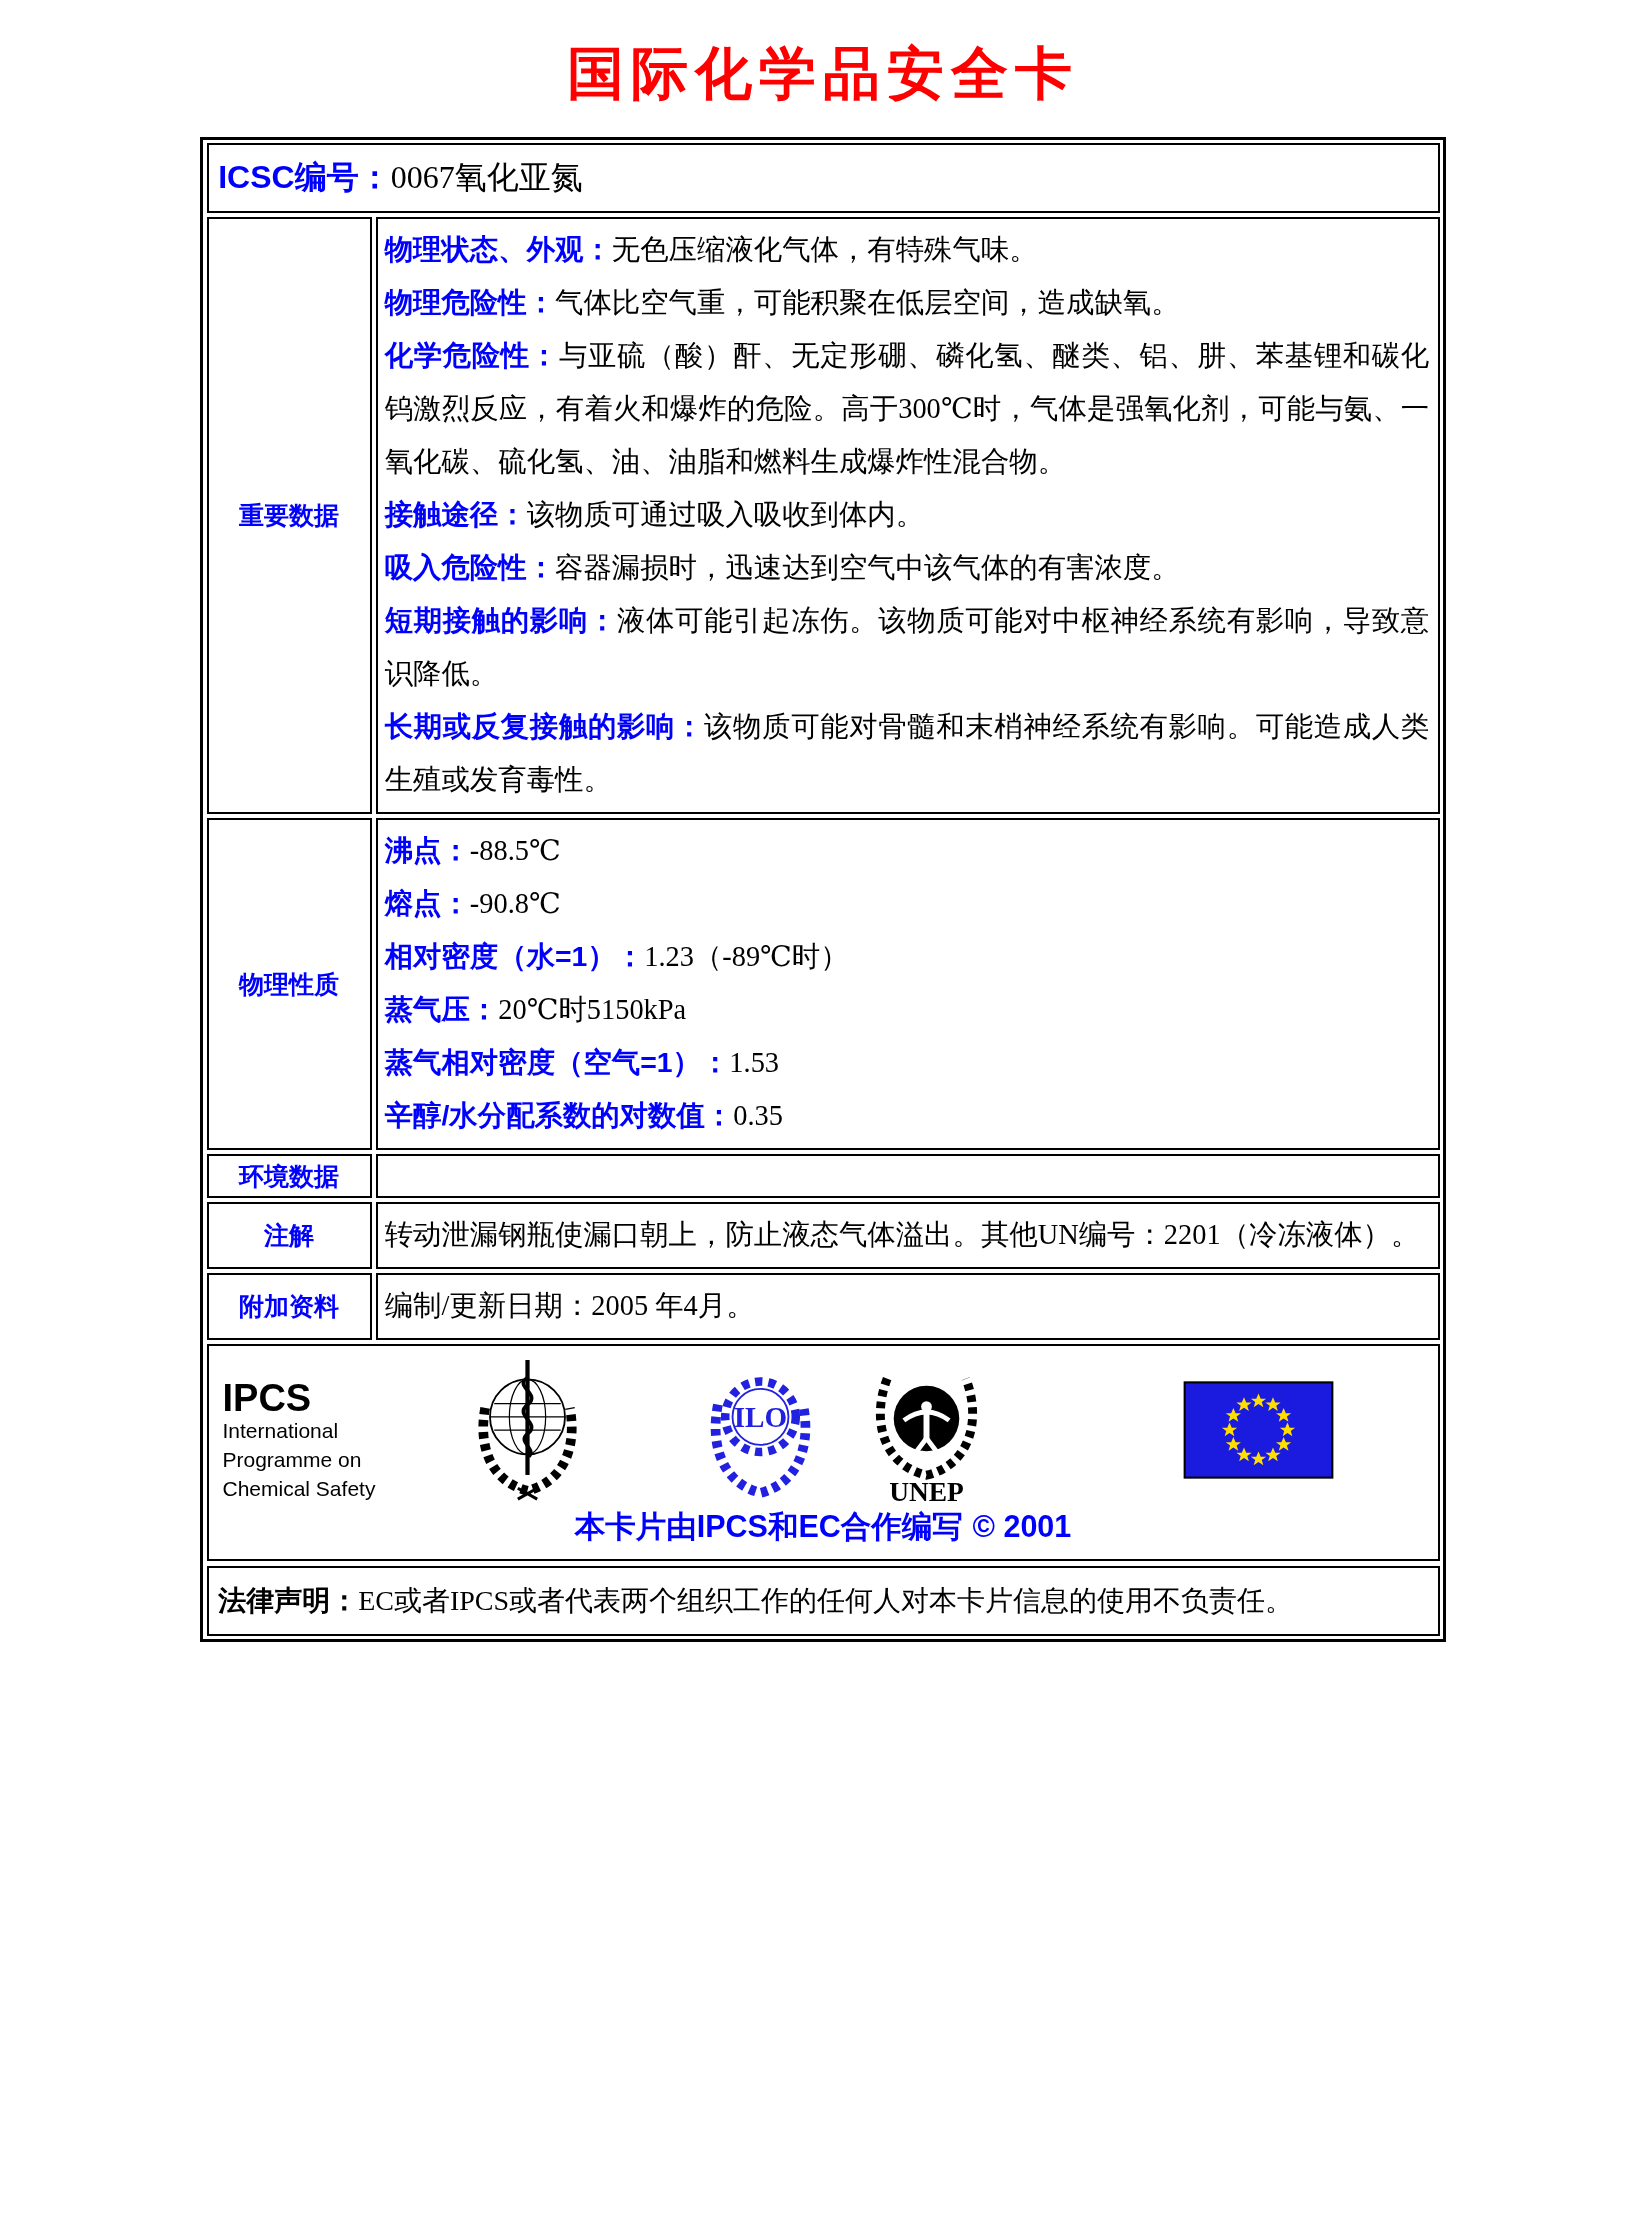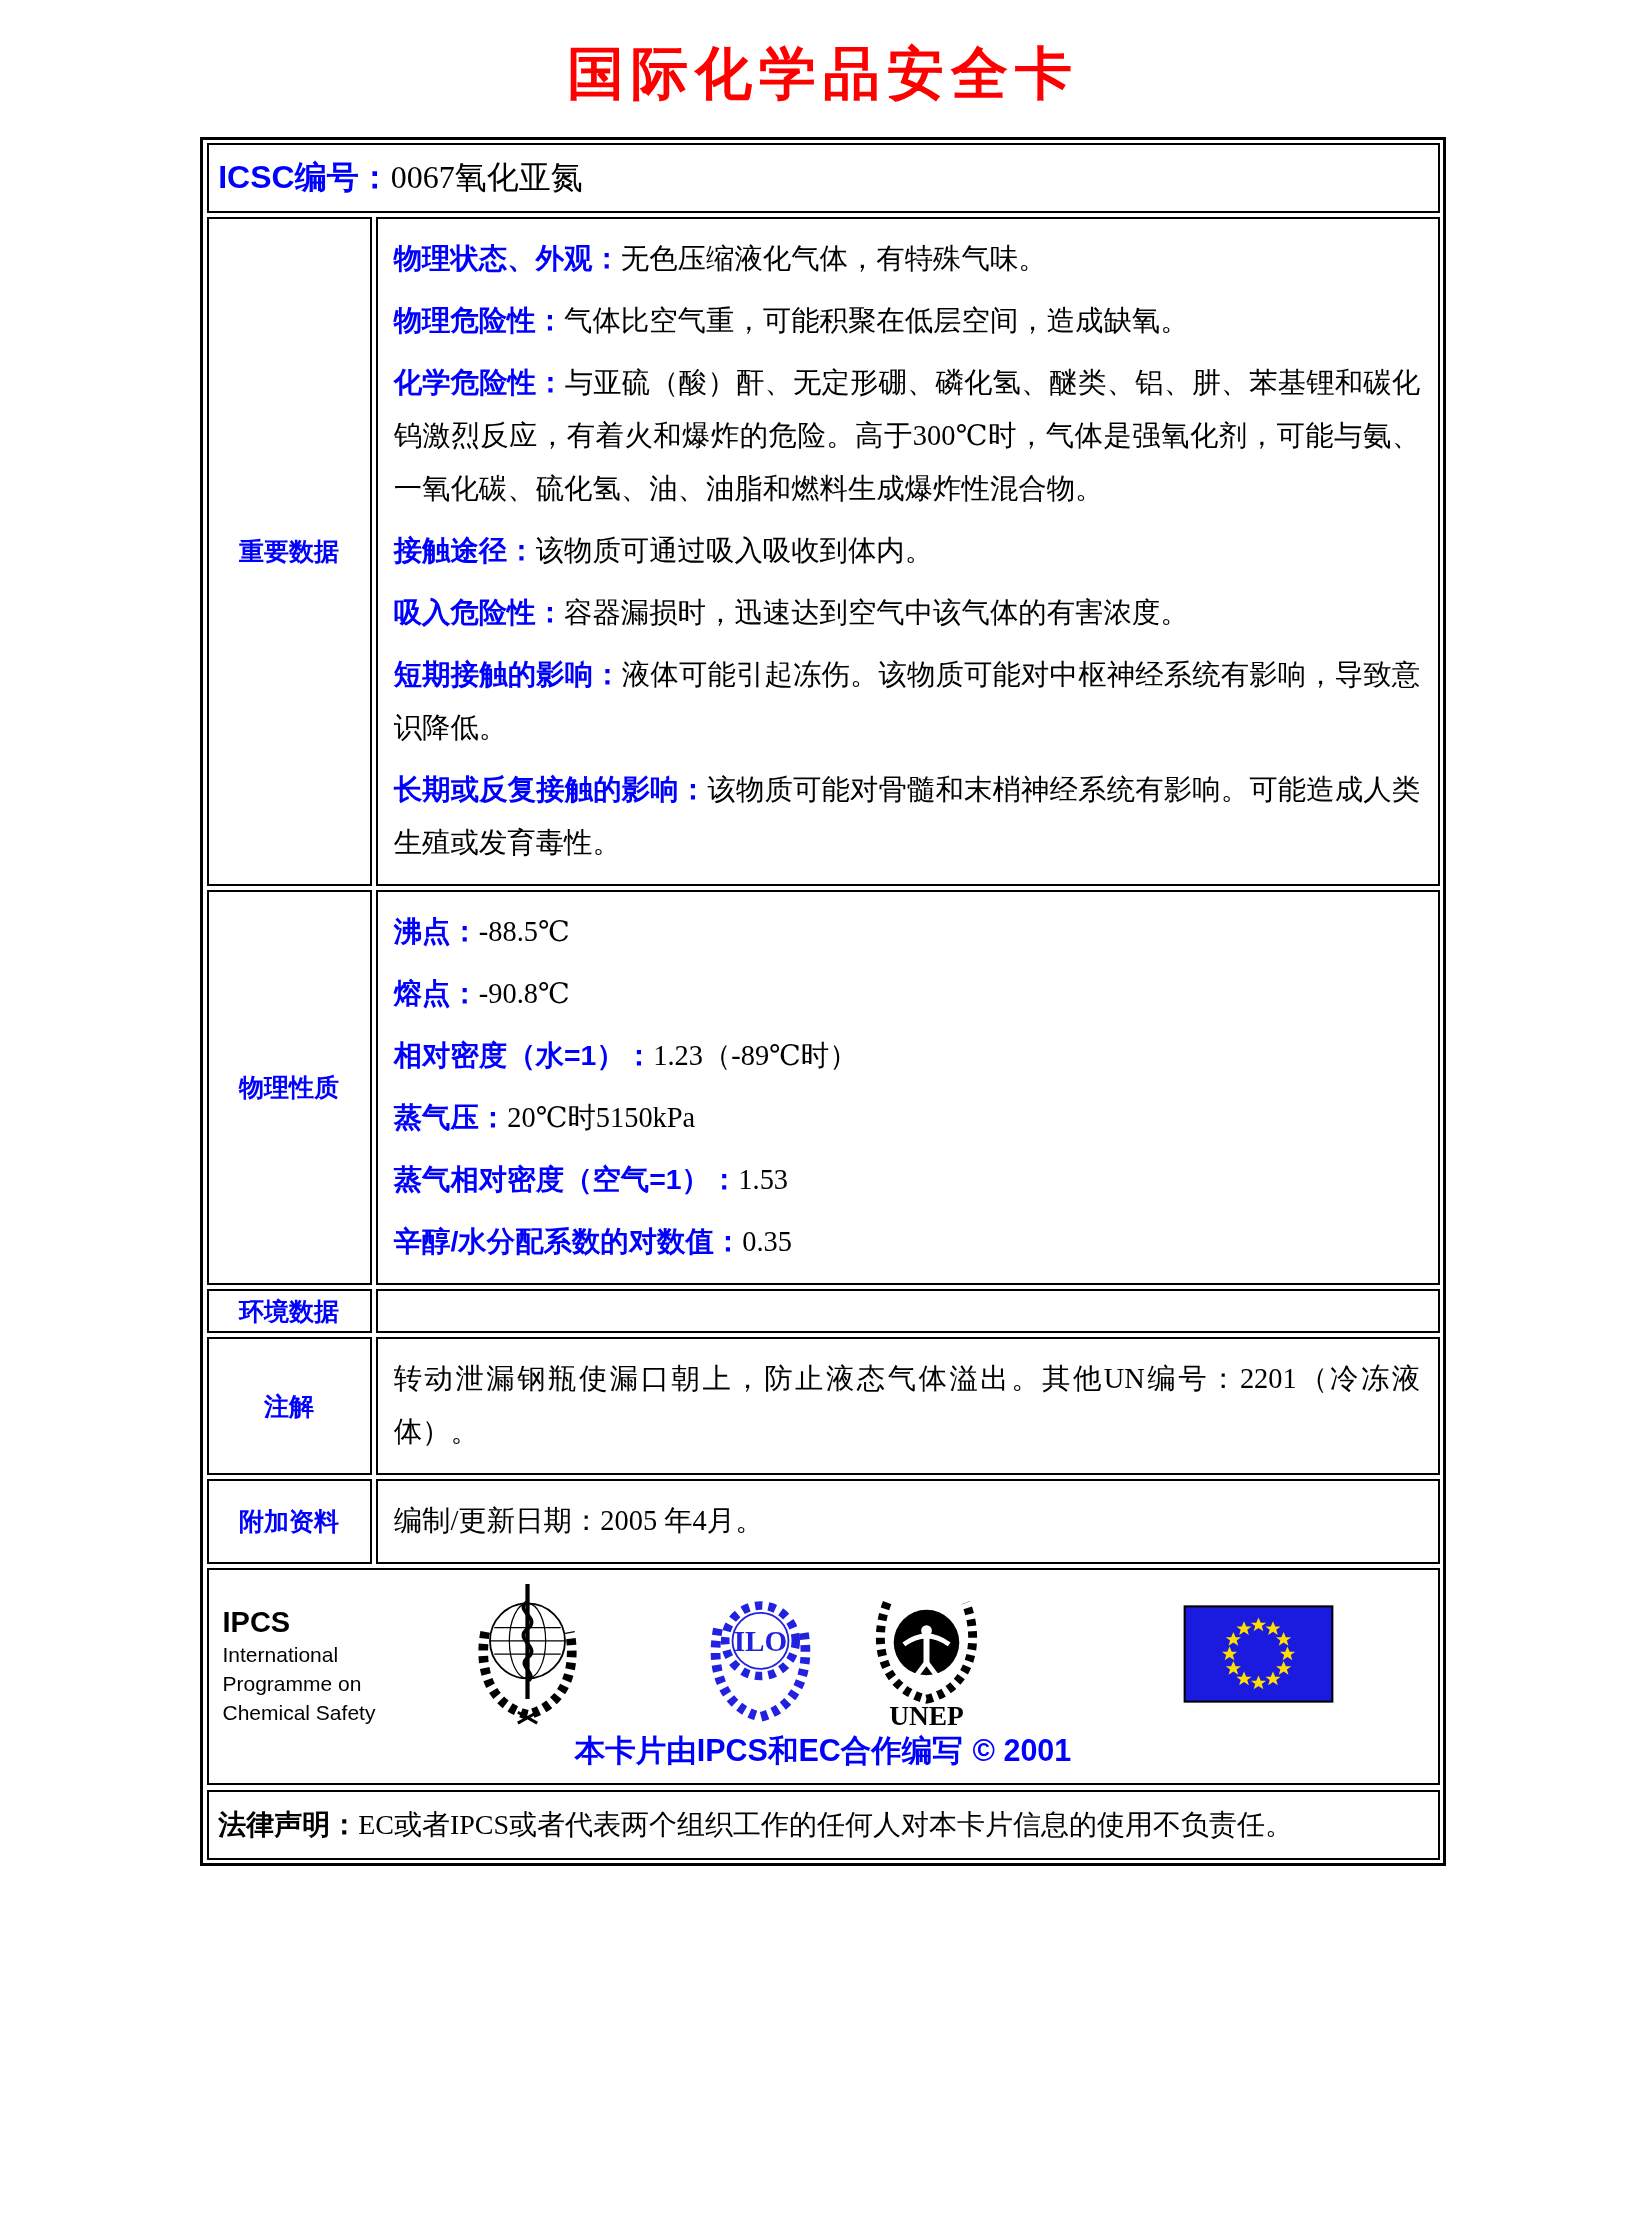--- a/index.html
+++ b/index.html
@@ -57,40 +57,40 @@
     background:#fff;
   }
   .ccell {
     flex:1;
     border:2.1px solid #000;
     box-sizing:border-box;
     padding:3.5px 8.3px 6.2px 7px;
     background:#fff;
   }
   .ccell p {
-    margin:9px;
+    margin:0;
     font-size:28.4px;
     line-height:53px;
     text-align:justify;
   }
   .flabel {
     color:#0000FF;
     font-weight:bold;
     font-family:"Liberation Sans","DejaVu Sans",sans-serif;
   }
   .env-content { min-height:44px; }
   .logos-cell { padding:9.7px 14px 11px 14px; }
   .logos-flex { display:flex; align-items:center; }
   .ipcs-block {
     width:198px;
     font-family:"Liberation Sans","DejaVu Sans",sans-serif;
     align-self:flex-start;
     padding-top:25px;
   }
-  .ipcs-title { font-size:29px; font-weight:bold; line-height:35px; }
+  .ipcs-title { font-size:38px; font-weight:bold; line-height:35px; }
   .ipcs-line { font-size:21px; line-height:29px; }
   .logo-who  { margin-left:46px; }
   .logo-ilo  { margin-left:110px; }
   .logo-unep { margin-left:36px; }
   .logo-eu   { margin-left:189px; }
   .caption {
     text-align:center;
     margin-top:2.8px;
     color:#0000FF;
     font-weight:bold;

